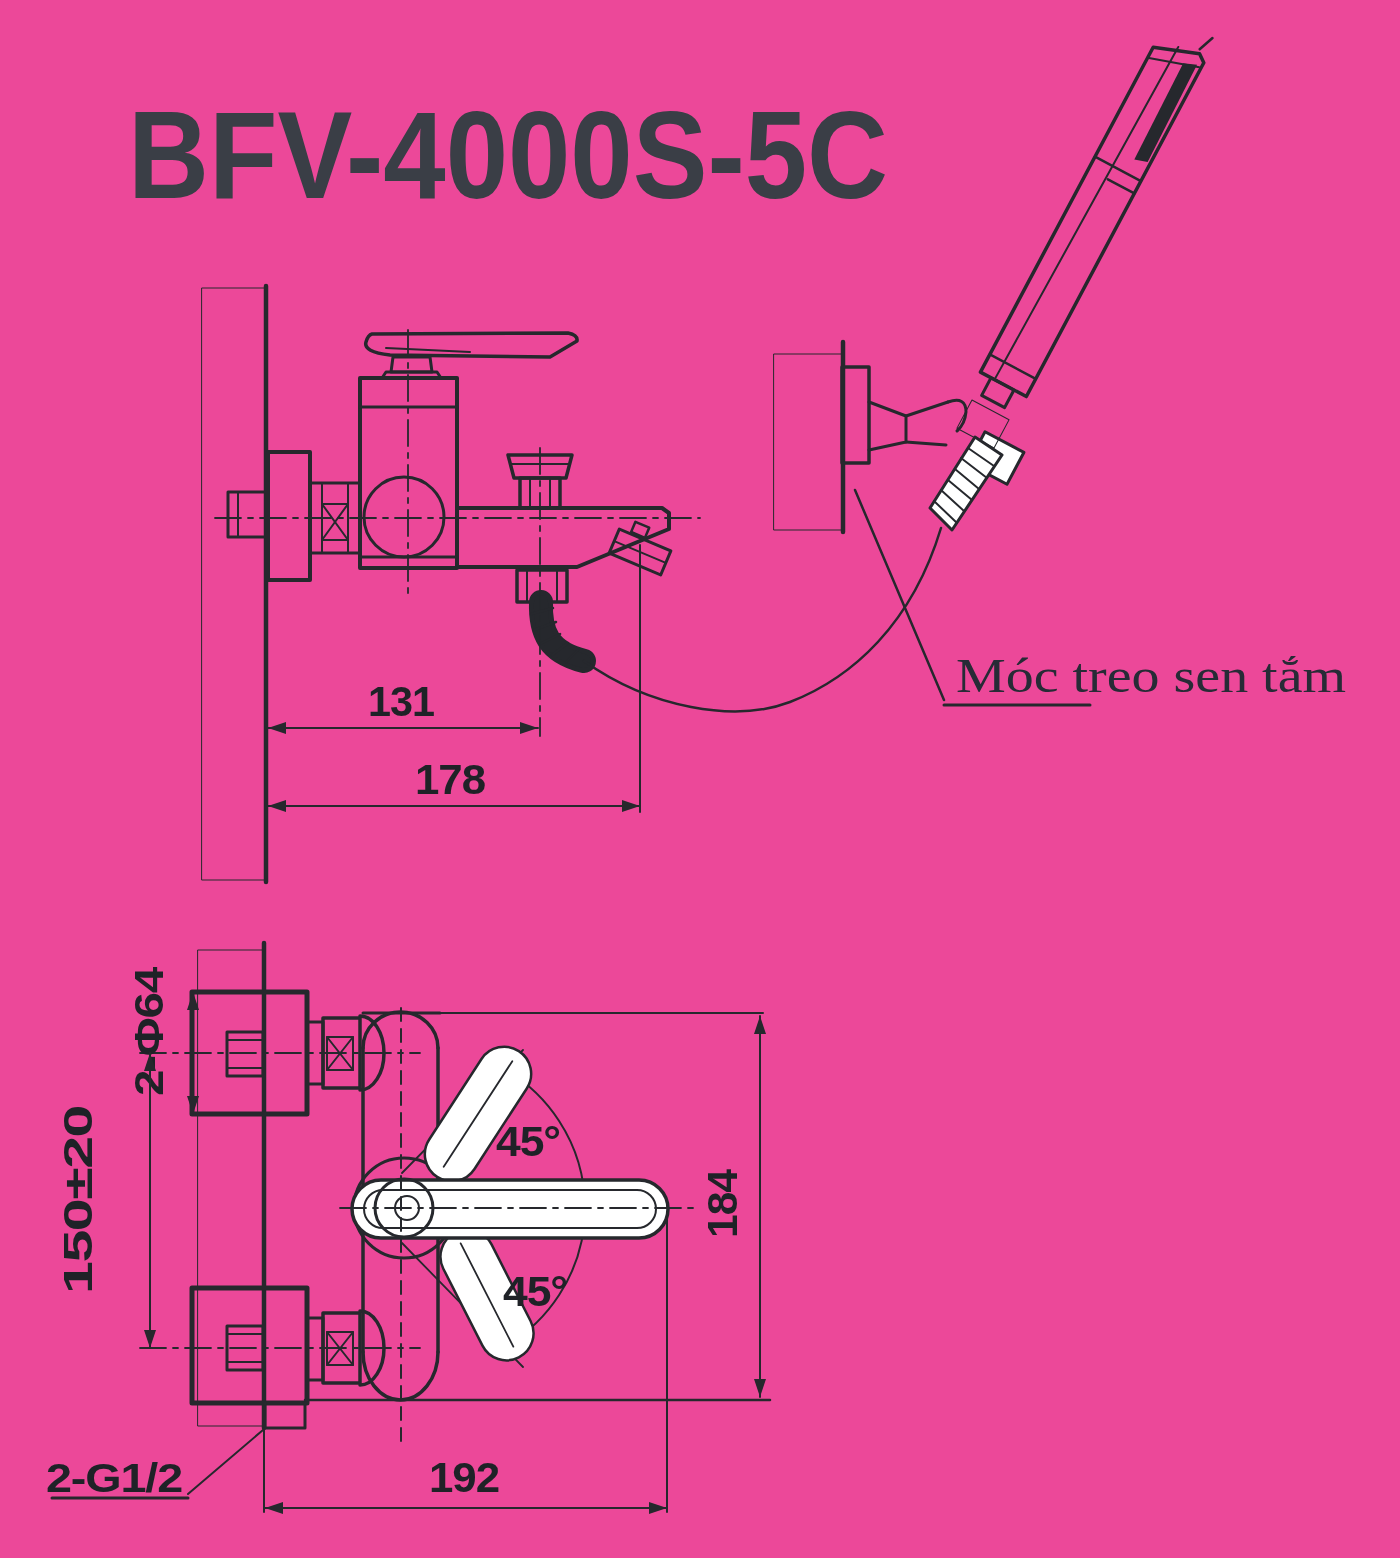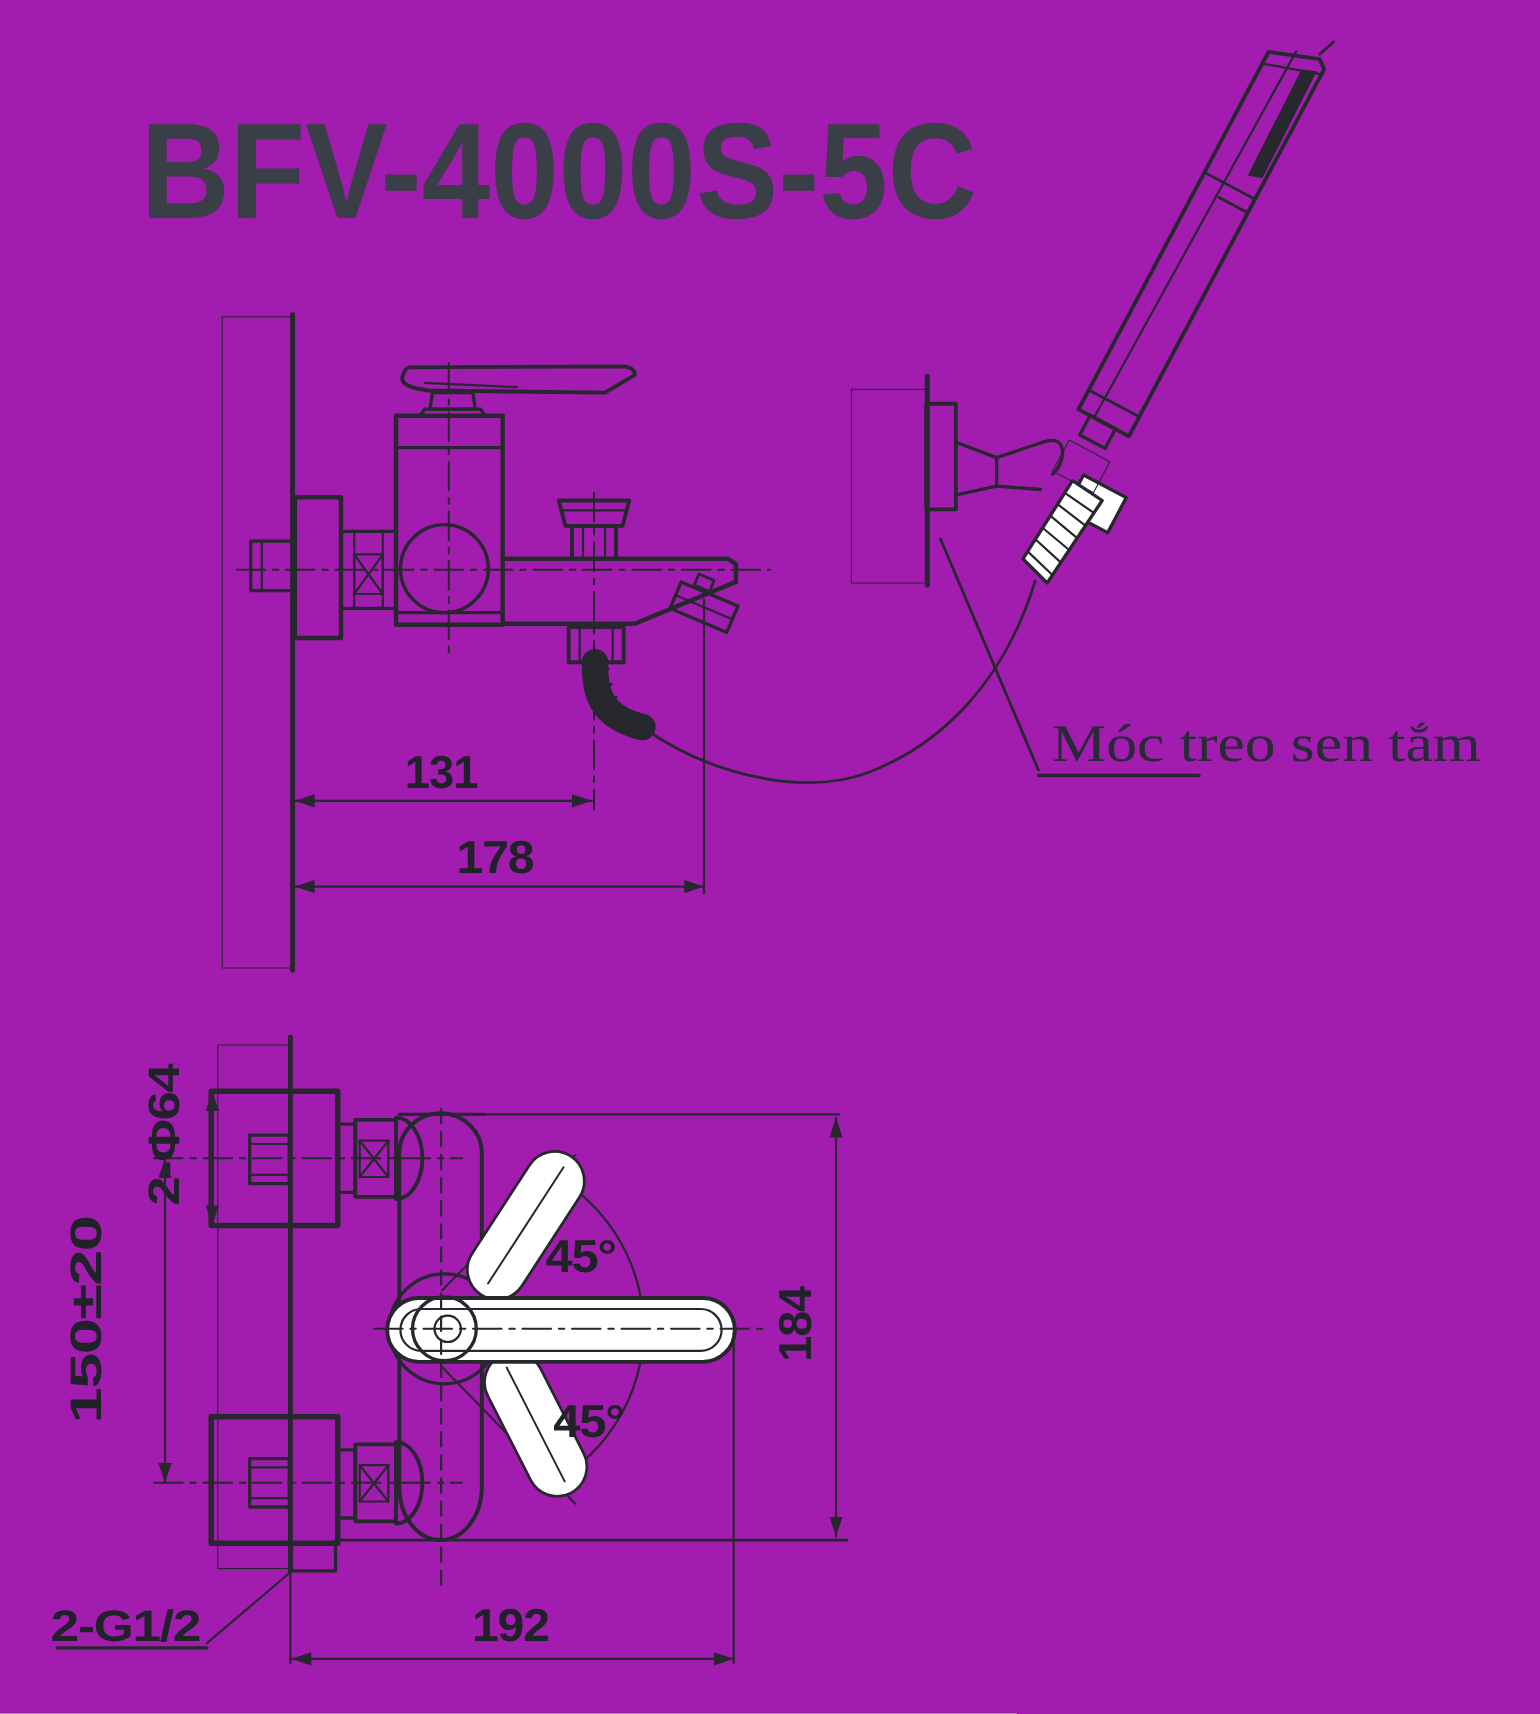--- a/index.html
+++ b/index.html
@@ -1,16 +1,16 @@
 <!DOCTYPE html>
 <html><head>
 <meta charset="utf-8">
 <style>
   html,body { margin:0; padding:0; background:#ffffff; }
-  .stage { position:relative; width:1400px; height:1558px; background:#a21caf; overflow:hidden; }
+  .stage { position:relative; width:1400px; height:1558px; background:#ec4899; overflow:hidden; }
   svg { display:block; }
   svg line, svg path, svg rect, svg circle, svg ellipse, svg polygon, svg polyline {
     stroke:#26282d; fill:none; stroke-linecap:round; stroke-linejoin:round;
   }
   .s18{stroke-width:1.8} .s2{stroke-width:2} .s25{stroke-width:2.5} .s3{stroke-width:3}
   .s35{stroke-width:3.5} .s4{stroke-width:4} .s45{stroke-width:4.5} .s5{stroke-width:5}
   .ink{fill:#26282d; stroke:none}
   .wht{fill:#ffffff}
   .cl{stroke-width:1.8; stroke-dasharray:26 7 5 7}
   .dsh{stroke-width:2; stroke-dasharray:13 8}

